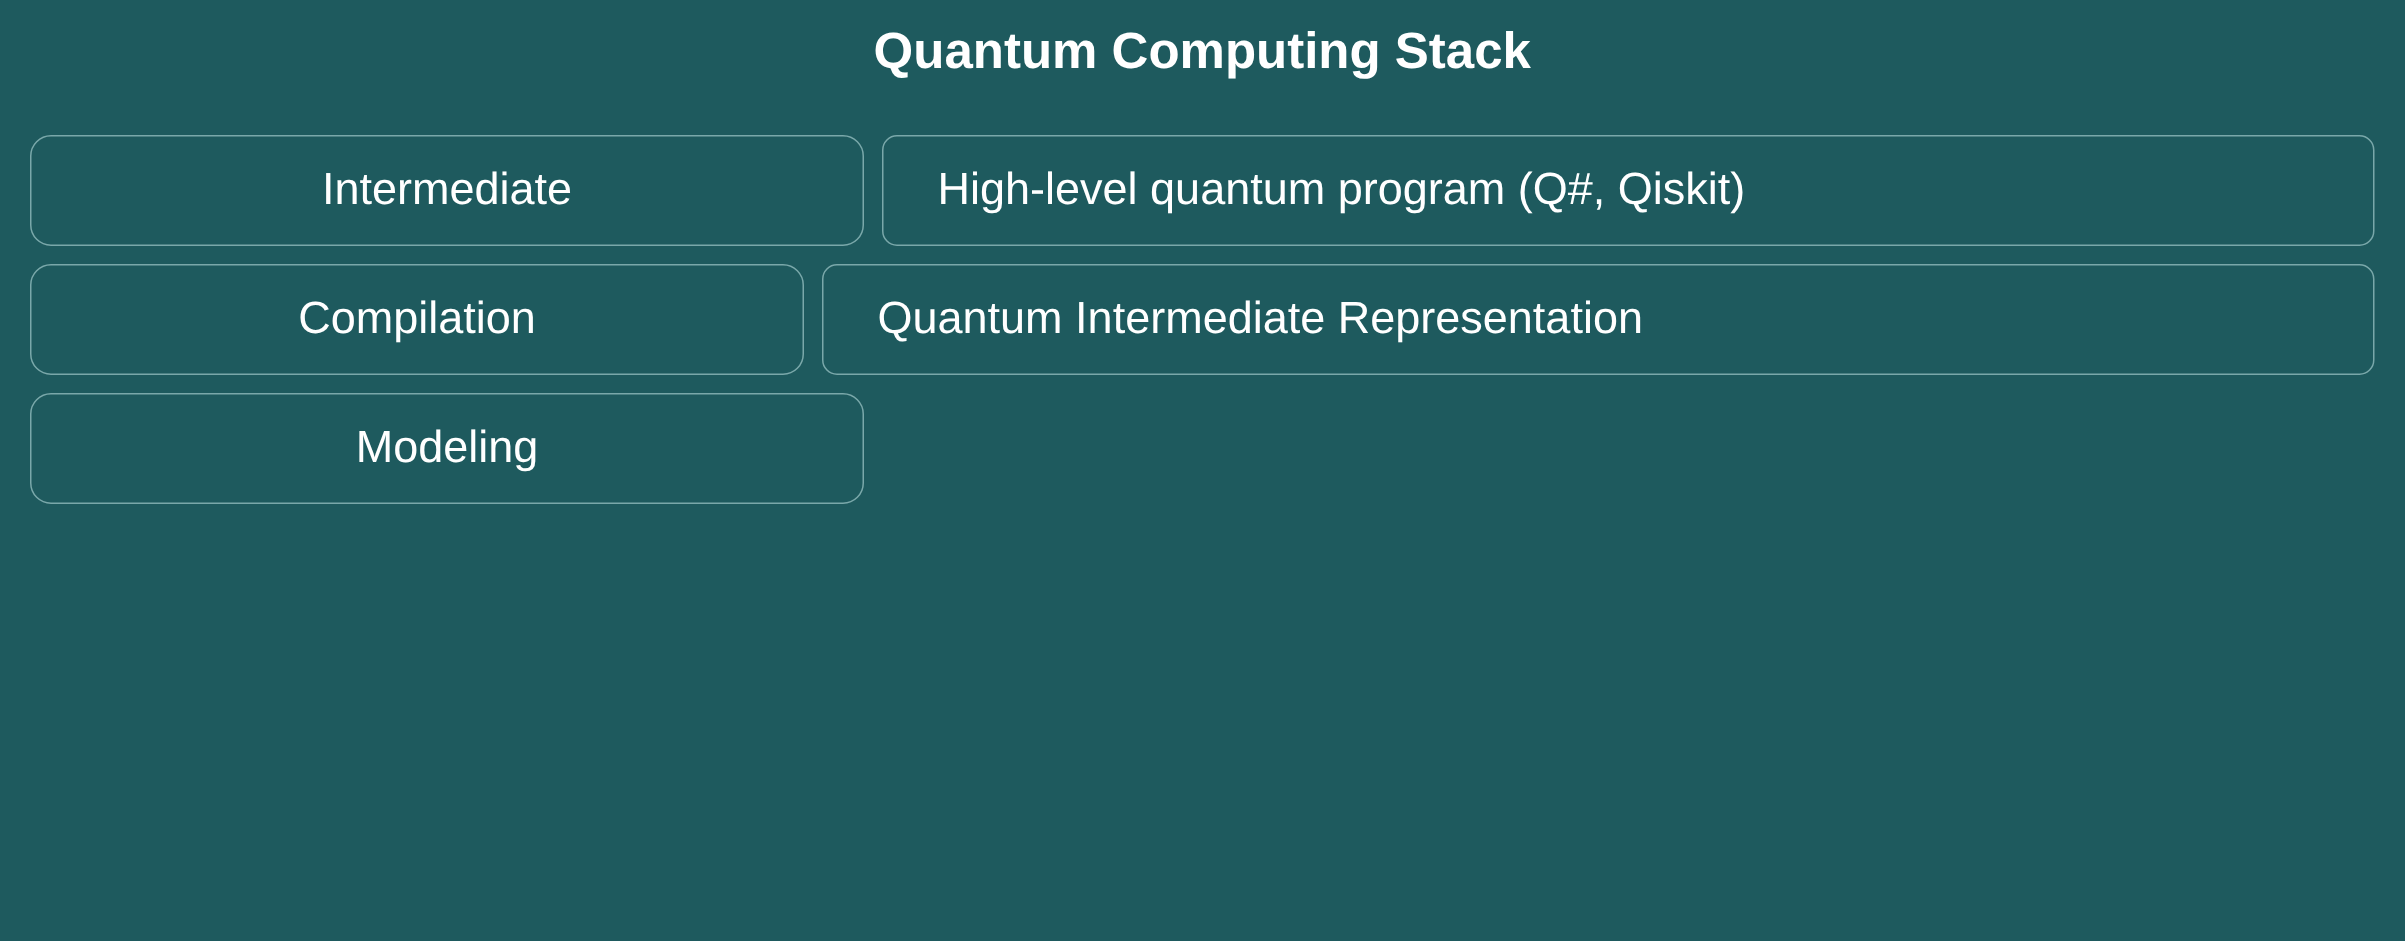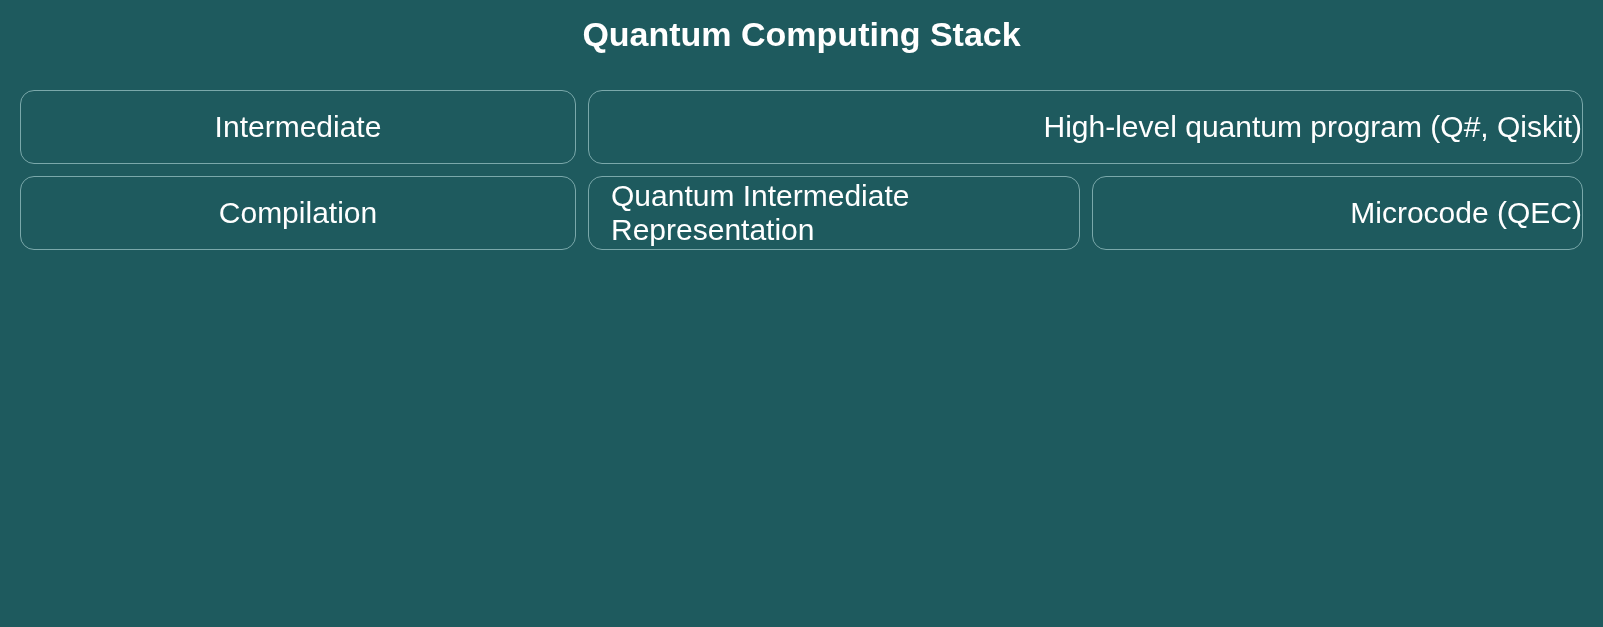--- a/index.html
+++ b/index.html
@@ -48,26 +48,27 @@
       height: 74px;
     }
     
     .cell-left {
       width: 556px;
       justify-content: center;
     }
     
     .cell-right {
       flex: 1;
-      justify-content: flex-end;
-      padding-left: 22px;
+      justify-content: flex-start;
+      padding-left: 36px;
+      border-radius: 10px;
     }
     
     .cell-compilation {
-      width: 556px;
+      width: 516px;
       justify-content: center;
       height: auto;
     }
     
     .right-stack {
       flex: 1;
       display: flex;
       flex-direction: row;
       gap: 12px;
     }
@@ -89,22 +90,22 @@
   </div>
 
   <div class="stack-row">
     <div class="cell cell-compilation">
       <span>Compilation</span>
     </div>
     <div class="right-stack">
       <div class="cell cell-right">
         <span>Quantum Intermediate Representation</span>
       </div>
-      <div class="cell cell-right">
-        <span>Microcode (QEC)</span>
-      </div>
     </div>
   </div>
 
   <div class="stack-row">
+    <div class="cell cell-left">
+      <span>Modeling</span>
+    </div>
   </div>
 
 </div>
 
 </body></html>

